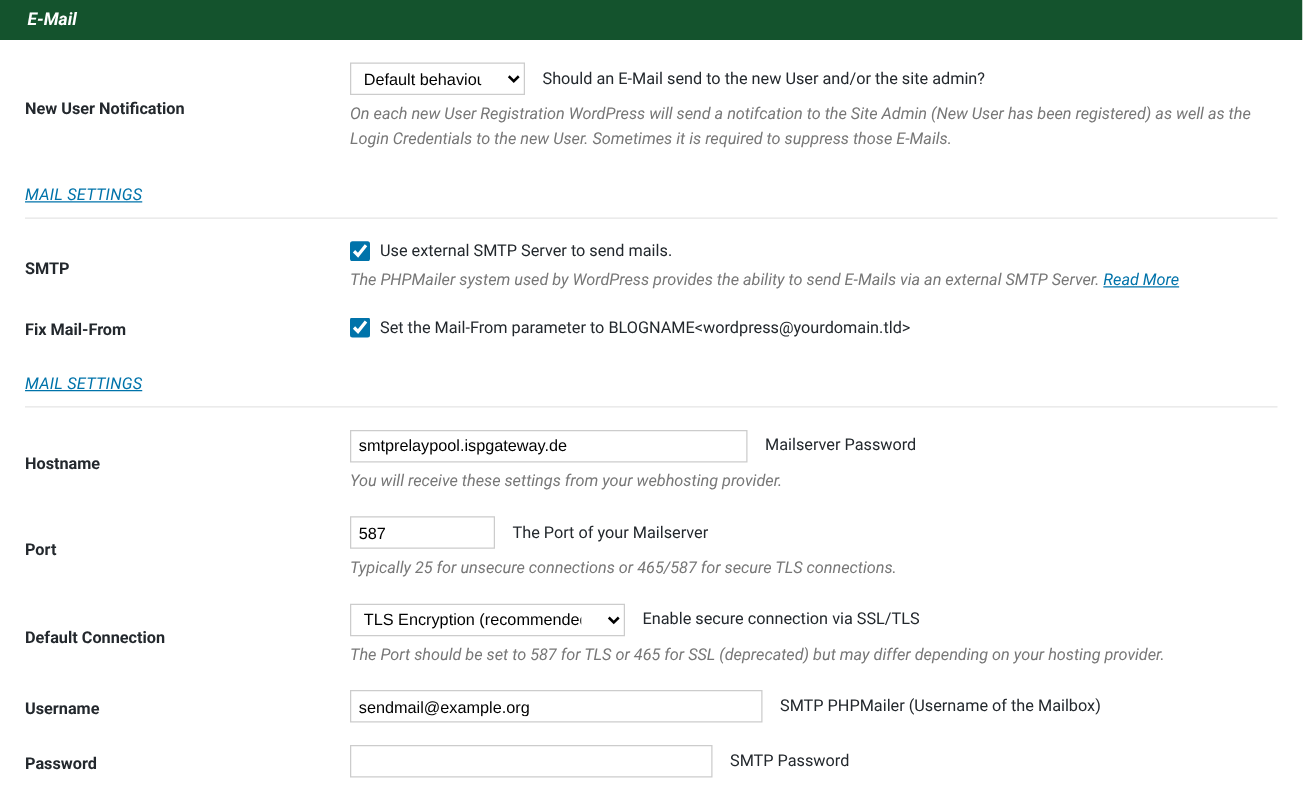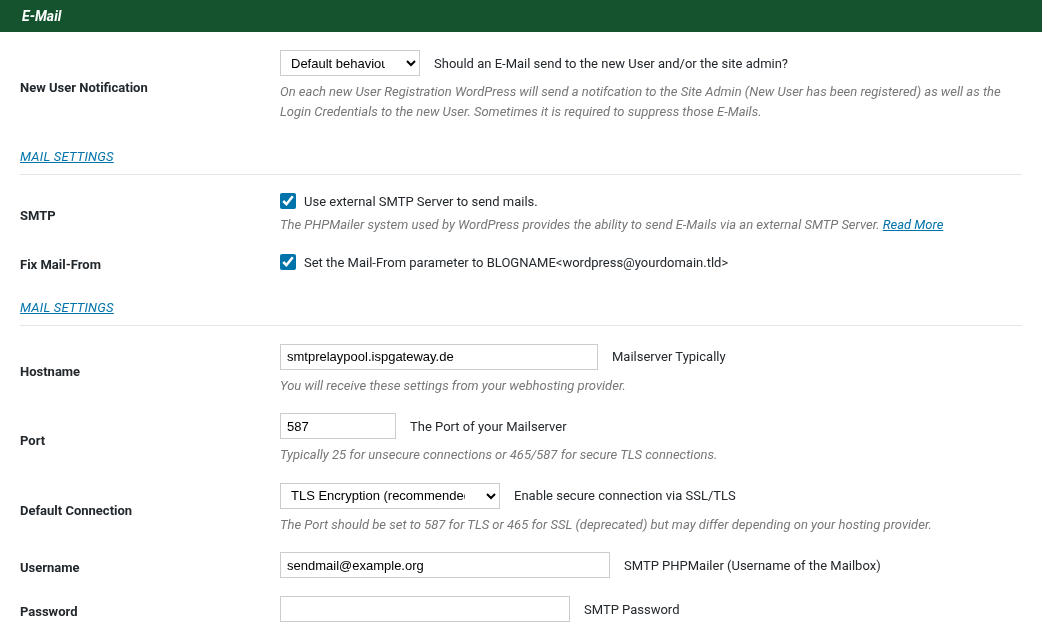--- a/index.html
+++ b/index.html
@@ -144,21 +144,21 @@
   </div>
 
   <div class="section-title">MAIL SETTINGS</div>
   <hr class="thin">
 
   <div class="row">
     <div class="label-col">Hostname</div>
     <div class="field-col">
       <div class="field-line">
         <input type="text" class="w-hostname" value="smtprelaypool.ispgateway.de" style="">
-        <span class="hint">Mailserver Typically</span>
+        <span class="hint">Mailserver Password</span>
       </div>
       <div class="desc">You will receive these settings from your webhosting provider.</div>
     </div>
   </div>
 
   <div class="row">
     <div class="label-col">Port</div>
     <div class="field-col">
       <div class="field-line">
         <input type="text" class="w-port" value="587" style="">

